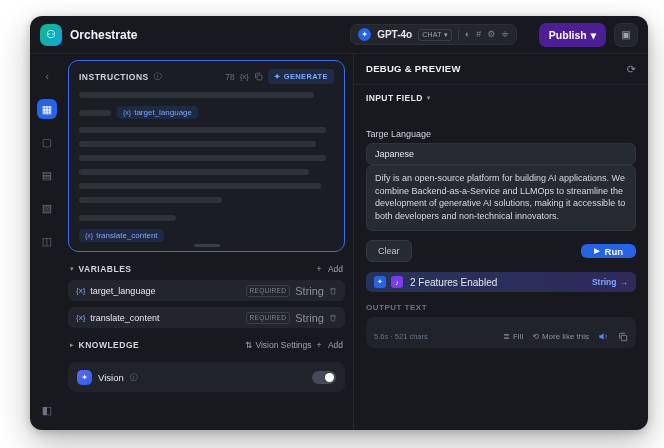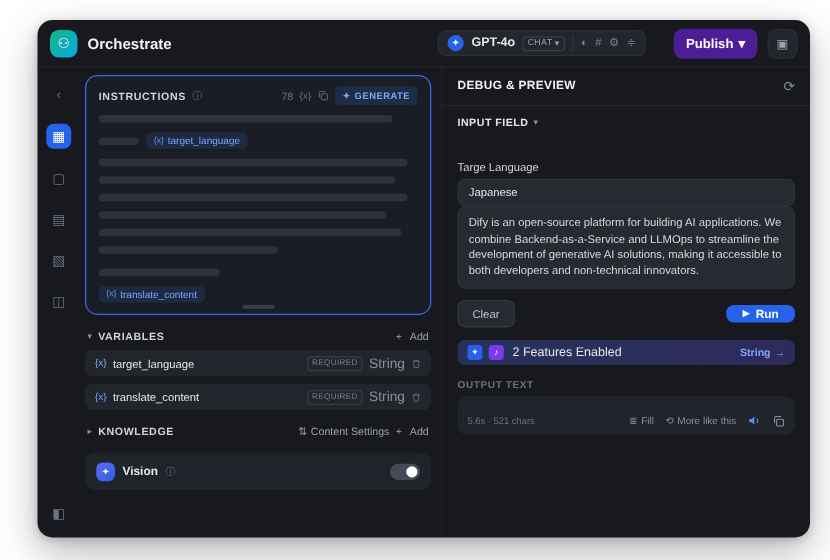--- a/index.html
+++ b/index.html
@@ -47,21 +47,21 @@
   .chev { font-size:7px; color:#8b919b; cursor:pointer; }
   .add-btn { font-size:8.5px; color:#9ca3af; background:none; border:none; font-family:inherit; cursor:pointer; display:flex; align-items:center; gap:2px; }
   .var-row { display:flex; align-items:center; gap:5px; background:#22252b; border-radius:6px; height:21px; padding:0 8px; margin-top:6px; cursor:pointer; }
   .var-x { color:#7da7ff; font-size:8px; }
   .var-name { font-size:9px; color:#e5e7eb; }
   .req-badge { font-size:6.5px; color:#7d828b; border:1px solid #3a3f46; border-radius:3px; padding:0 3px; letter-spacing:.3px; line-height:10px; }
   .var-type { font-size:11px; color:#8b919b; }
   .rerank-btn { display:flex; align-items:center; gap:3px; font-size:8.5px; color:#9ca3af; background:none; border:none; font-family:inherit; cursor:pointer; }
   .vision-card { display:flex; align-items:center; gap:6px; background:#20232a; border-radius:8px; height:30px; padding:0 9px; margin-top:12px; }
   .vision-ic { width:15px; height:15px; border-radius:5px; background:linear-gradient(135deg,#6366f1,#2563eb); color:#fff; font-size:8px; display:flex; align-items:center; justify-content:center; }
-  .vision-label { font-size:9.5px; font-weight:bold; color:#e5e7eb;text-align:center; }
+  .vision-label { font-size:9.5px; font-weight:normal; color:#e5e7eb;text-align:center; }
   .toggle { margin-left:auto; width:24px; height:13px; border-radius:7px; background:#454b56; position:relative; cursor:pointer; }
   .toggle .knob { position:absolute; right:2px; top:2px; width:9px; height:9px; border-radius:50%; background:#fff; }
   
   .right { flex:1; min-width:0; padding:9px 12px 10px; display:flex; flex-direction:column; overflow:hidden; }
   .dbg-head { display:flex; }
   .dbg-title { font-size:9.5px; font-weight:bold; letter-spacing:.3px; color:#f3f4f6; }
   .refresh { margin-left:auto; font-size:11px; color:#8b919b; cursor:pointer; }
   .dbg-div { height:1px; background:#23262c; margin:8px -12px 8px; }
   .if-head { display:flex; align-items:center; gap:4px; }
   .if-title { font-size:8.5px; font-weight:bold; letter-spacing:.4px; color:#e5e7eb; }
@@ -228,21 +228,21 @@
             </svg>
         </span>
       </div>
 
       <div class="sec-row">
         <span class="chev">▸</span>
         <span class="sec-title">KNOWLEDGE</span>
         <span class="flex-sp"></span>
         <button class="rerank-btn">
             <span>⇅</span>
-            <span>Content Settings</span>
+            <span>Vision Settings</span>
           </button>
         <button class="add-btn"><span>+</span>&nbsp;<span>Add</span></button>
       </div>
 
       <div class="vision-card">
         <span class="vision-ic">
             <span>✦</span>
           </span>
         <span class="vision-label">Vision</span>
         <span class="info-ic">ⓘ</span>

